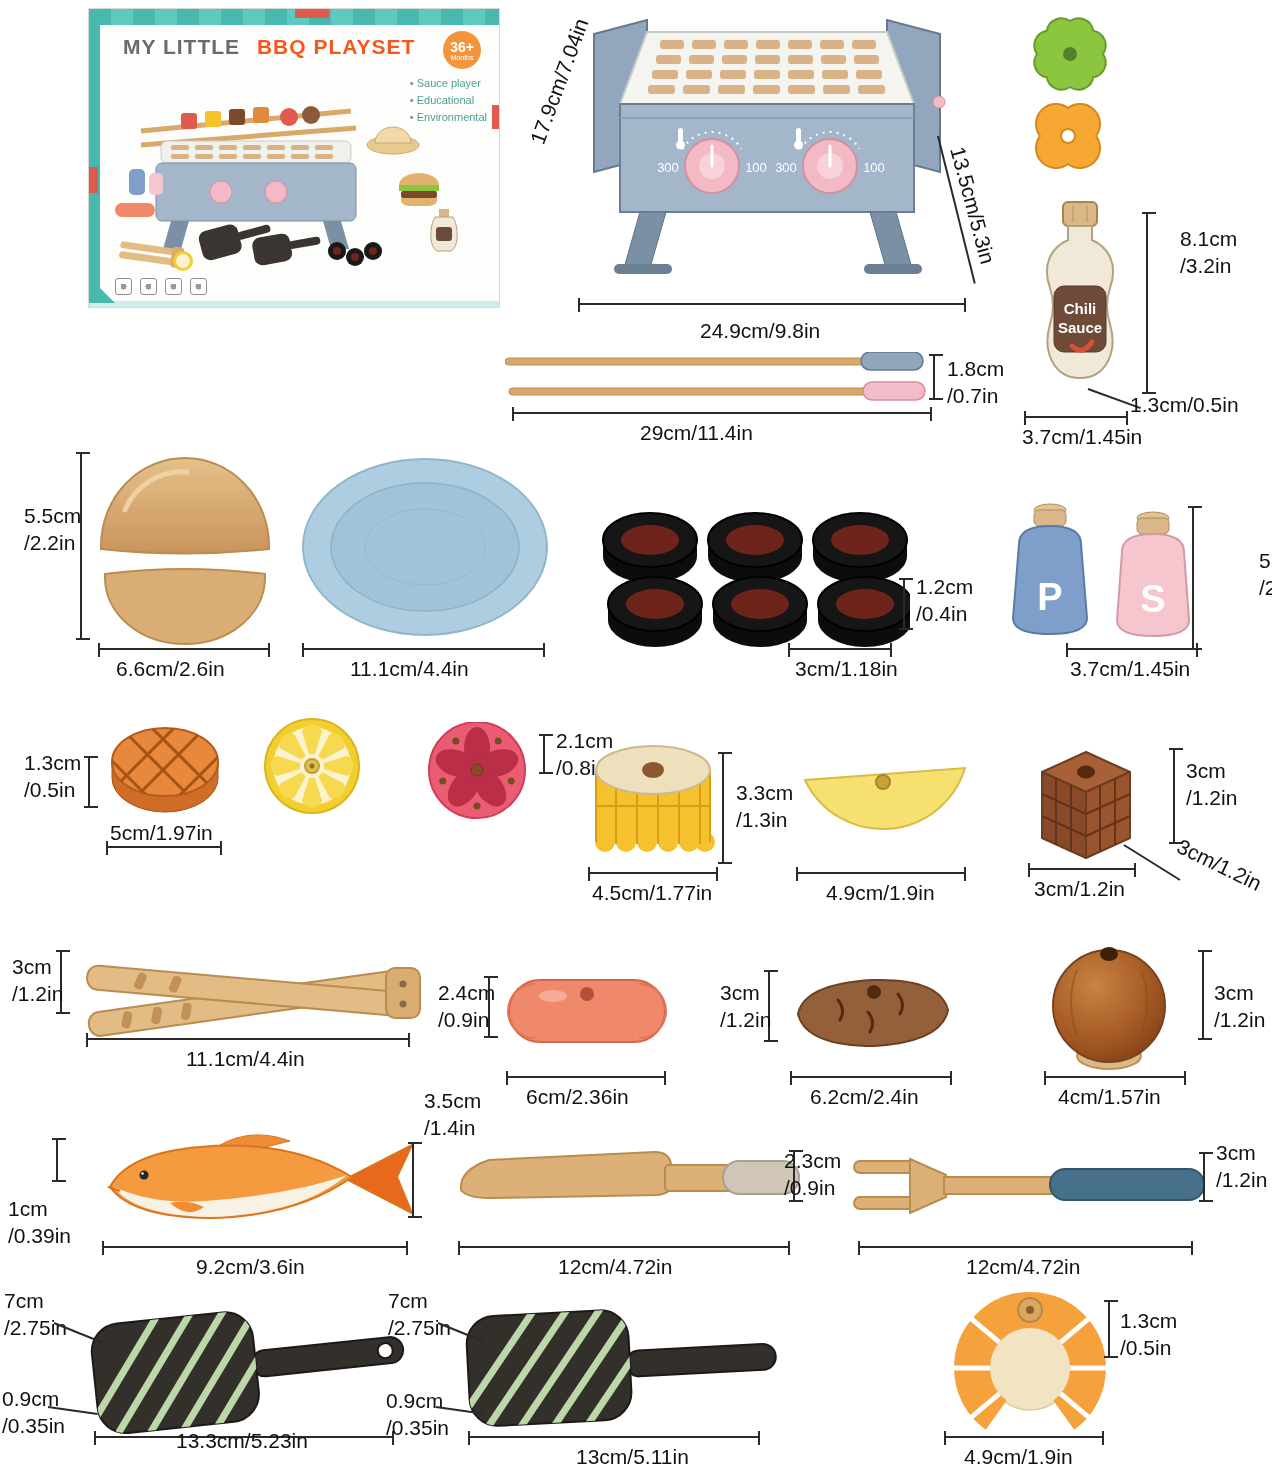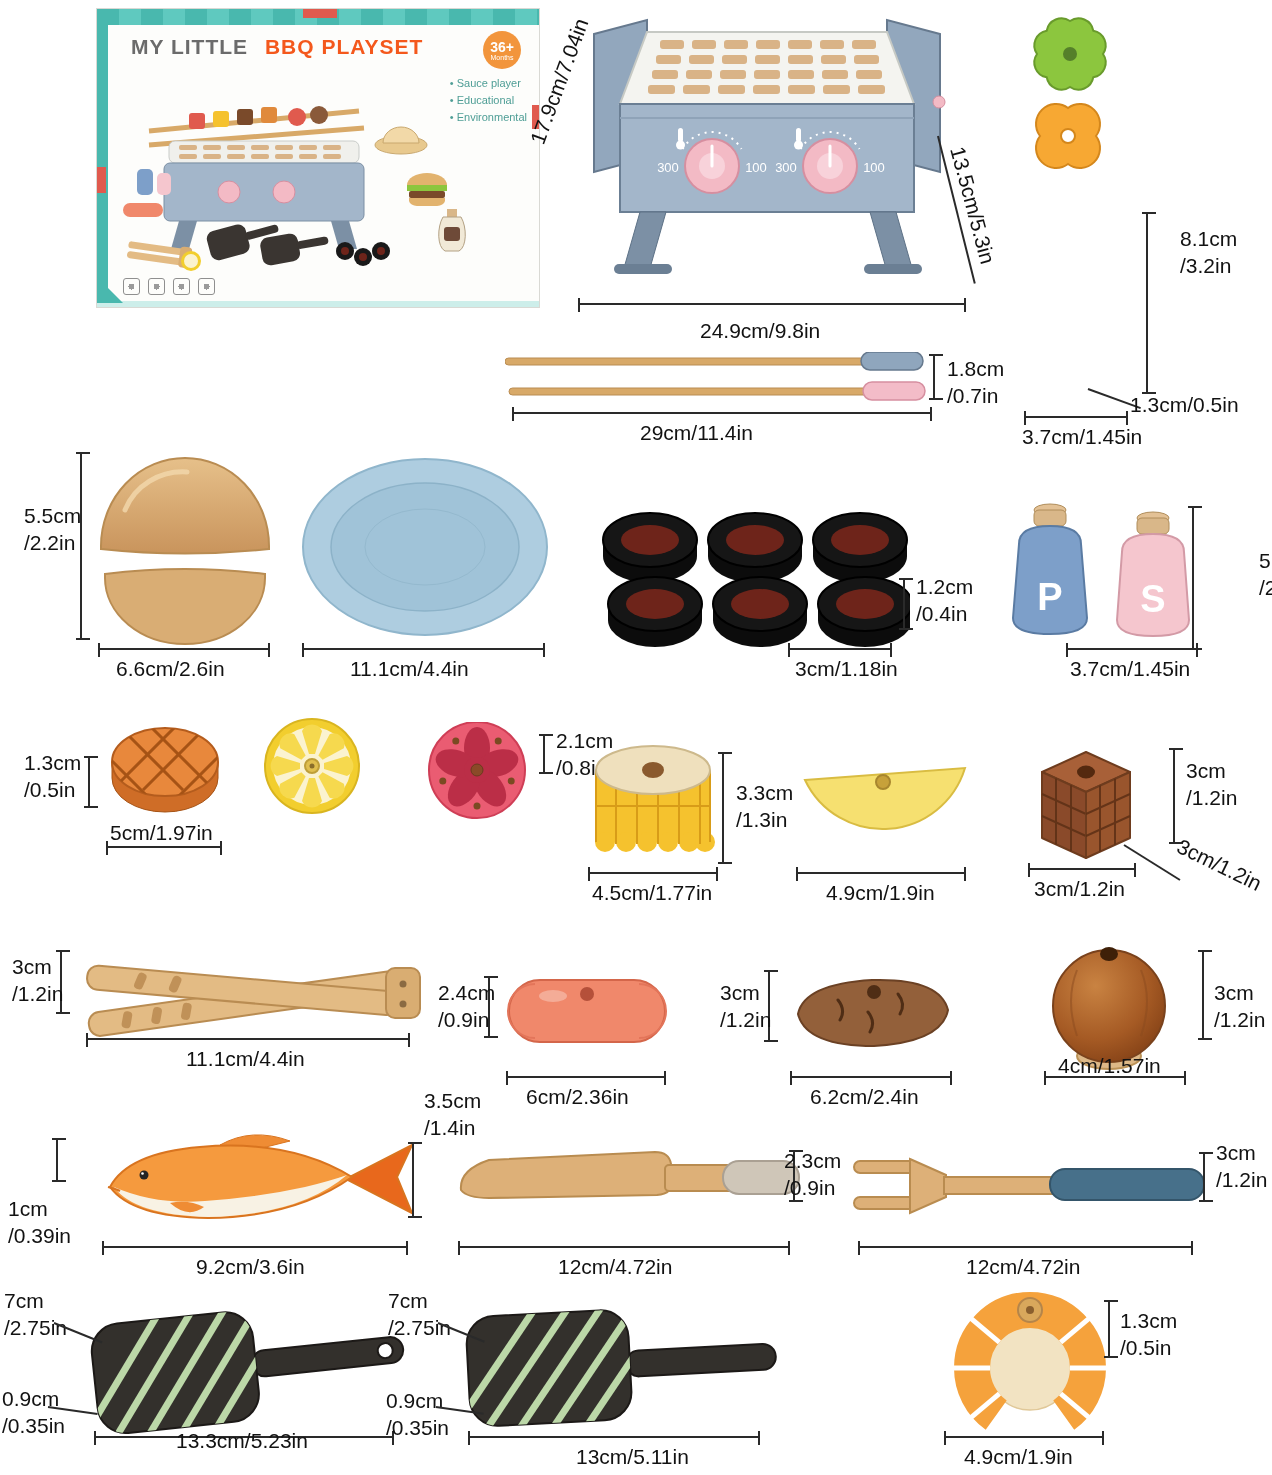--- a/index.html
+++ b/index.html
@@ -8,21 +8,21 @@
   .item{position:absolute}
   .dim{position:absolute;font-size:21px;line-height:1.28;color:#121212;white-space:pre-line}
   .bh{position:absolute;height:12px;border-top:2px solid #2a2a2a}
   .bh::before,.bh::after{content:"";position:absolute;top:-7px;width:2px;height:14px;background:#2a2a2a}
   .bh::before{left:0}.bh::after{right:0}
   .bv{position:absolute;width:12px;border-left:2px solid #2a2a2a}
   .bv::before,.bv::after{content:"";position:absolute;left:-6px;width:14px;height:2px;background:#2a2a2a}
   .bv::before{top:0}.bv::after{bottom:0}
   .ln{position:absolute;height:2px;background:#2a2a2a;transform-origin:left center}
   
-  #box{left:96px;top:8px;width:444px;height:300px;background:#fdfdfb;border:1px solid #d9d9d4}
+  #box{left:88px;top:8px;width:412px;height:300px;background:#fdfdfb;border:1px solid #d9d9d4}
   .box-top-band{position:absolute;left:0;top:0;right:0;height:16px;background:repeating-linear-gradient(90deg,#49b8ae 0 22px,#5fc9bf 22px 44px)}
   .box-left-band{position:absolute;left:0;top:0;bottom:0;width:11px;background:#49b8ae}
   .box-bottom-band{position:absolute;left:0;bottom:0;right:0;height:6px;background:#cdeeea}
   .box-corner{position:absolute;left:0;bottom:4px;width:0;height:0;border-left:26px solid #49b8ae;border-top:26px solid transparent}
   .tab{position:absolute;background:#e05a4e}
   .box-title{position:absolute;left:34px;top:26px;font-size:21px;font-weight:bold;letter-spacing:1px}
   .box-title .t1{color:#6b6b6b}
   .box-title .t2{color:#f4581c;margin-left:10px}
   .badge{position:absolute;right:18px;top:22px;width:38px;height:38px;border-radius:50%;background:#f2953c;color:#fff;display:flex;flex-direction:column;align-items:center;justify-content:center;font-weight:bold;font-size:14px;line-height:1}
   .badge small{font-size:7px;font-weight:normal}
@@ -205,20 +205,32 @@
       <circle cx="55" cy="42" r="7" fill="#55802a"></circle>
     </svg>
   </div>
   <div class="item" style="left:1018px;top:96px">
     <svg width="100" height="80" viewBox="0 0 100 80">
       <path d="M78,40 A20,20 0 0 1 50,68 A20,20 0 0 1 22,40 A20,20 0 0 1 50,12 A20,20 0 0 1 78,40 Z" fill="#f7a833" stroke="#d4871c" stroke-width="2"></path>
       <circle cx="50" cy="40" r="7" fill="#fff" stroke="#d4871c" stroke-width="2"></circle>
     </svg>
   </div>
 
+  <div class="item" style="left:1030px;top:200px">
+    <svg width="100" height="200" viewBox="0 0 100 200">
+      <rect x="33" y="2" width="34" height="24" rx="5" fill="#d9b789" stroke="#a8844f" stroke-width="2"></rect>
+      <line x1="43" y1="6" x2="43" y2="22" stroke="#b99459"></line>
+      <line x1="57" y1="6" x2="57" y2="22" stroke="#b99459"></line>
+      <path d="M38,26 L62,26 L62,40 C80,48 88,66 80,88 C76,100 76,112 80,124 C88,152 76,178 50,178 C24,178 12,152 20,124 C24,112 24,100 20,88 C12,66 20,48 38,40 Z" fill="#f1e9d7" stroke="#b3a184" stroke-width="2"></path>
+      <rect x="24" y="86" width="52" height="66" rx="10" fill="#6e4a38" stroke="#59392a"></rect>
+      <text x="50" y="114" font-size="15" font-weight="bold" fill="#fff" text-anchor="middle">Chili</text>
+      <text x="50" y="133" font-size="15" font-weight="bold" fill="#fff" text-anchor="middle">Sauce</text>
+      <path d="M42,146 Q52,156 62,142" stroke="#d94f35" stroke-width="5" fill="none" stroke-linecap="round"></path>
+    </svg>
+  </div>
   <div class="bv" style="left:1146px;top:212px;height:182px"></div>
   <div class="dim" style="left:1180px;top:226px">8.1cm
 /3.2in</div>
   <div class="ln" style="left:1088px;top:388px;width:56px;transform:rotate(20deg)"></div>
   <div class="dim" style="left:1130px;top:392px">1.3cm/0.5in</div>
   <div class="bh" style="left:1024px;top:416px;width:104px"></div>
   <div class="dim" style="left:1022px;top:424px">3.7cm/1.45in</div>
 
   <div class="dim" style="left:475px;top:68px;width:170px;text-align:center;transform:rotate(-70deg)">17.9cm/7.04in</div>
   <div class="ln" style="left:938px;top:135px;width:152px;transform:rotate(76deg)"></div>
@@ -533,21 +545,21 @@
       <circle cx="74" cy="66" r="56" fill="url(#onG)" stroke="#7a421c" stroke-width="2"></circle>
       <path d="M42,30 Q30,60 42,96" stroke="#8a4a1e" stroke-width="2" fill="none" opacity="0.5"></path>
       <path d="M106,30 Q118,60 106,96" stroke="#8a4a1e" stroke-width="2" fill="none" opacity="0.5"></path>
       <ellipse cx="74" cy="14" rx="9" ry="7" fill="#3f2008"></ellipse>
     </svg>
   </div>
   <div class="bv" style="left:1202px;top:950px;height:90px"></div>
   <div class="dim" style="left:1214px;top:980px">3cm
 /1.2in</div>
   <div class="bh" style="left:1044px;top:1076px;width:142px"></div>
-  <div class="dim" style="left:1058px;top:1053px">4cm/1.57in</div>
+  <div class="dim" style="left:1058px;top:1084px">4cm/1.57in</div>
 
   <div class="item" style="left:100px;top:1125px">
     <svg width="320" height="112" viewBox="0 0 320 112">
       <path d="M246,54 L312,20 L297,52 L312,88 Z" fill="#e8681c" stroke="#d9741f" stroke-width="2"></path>
       <path d="M120,20 Q152,2 190,16 L150,26 Z" fill="#ef8c34" stroke="#d9741f" stroke-width="1"></path>
       <path d="M10,62 Q28,28 100,22 Q190,14 252,52 Q196,92 108,93 Q32,92 10,62 Z" fill="#f59a3e" stroke="#d9741f" stroke-width="2"></path>
       <path d="M14,62 Q55,80 105,76 Q160,72 205,62 Q230,56 247,50 Q200,90 108,92 Q34,90 14,62 Z" fill="#f8f2e4"></path>
       <path d="M70,78 Q88,94 104,82 Q88,74 70,78 Z" fill="#ef8c34"></path>
       <circle cx="44" cy="50" r="4.5" fill="#242424"></circle>
       <circle cx="42.5" cy="48.5" r="1.3" fill="#fff"></circle>

